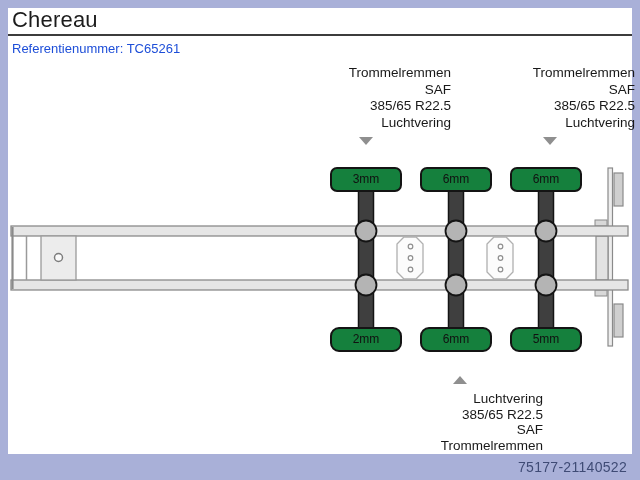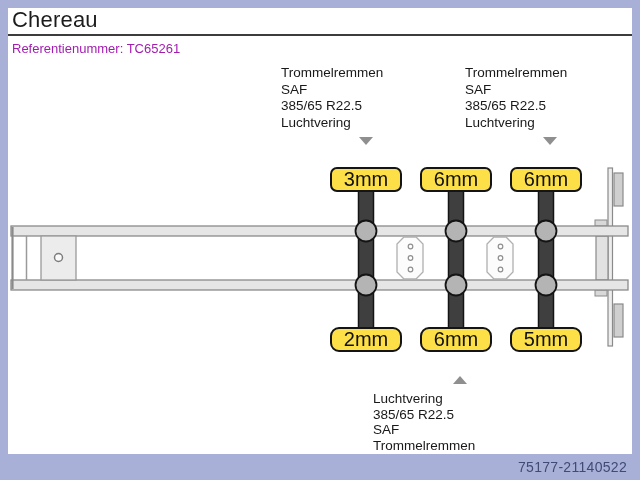--- a/index.html
+++ b/index.html
@@ -6,34 +6,34 @@
   .page{
     position:relative;width:640px;height:480px;overflow:hidden;
     font-family:"Liberation Sans","DejaVu Sans",sans-serif;
     -webkit-font-smoothing:antialiased;
   }
   .border-frame{position:absolute;inset:0;}
   .content{position:absolute;left:8px;top:8px;right:8px;bottom:26px;background:#ffffff;}
   .abs{position:absolute;}
   .title{left:12px;top:7px;font-size:22px;color:#1c1c1c;letter-spacing:0.2px;}
   .rule{left:8px;right:8px;top:34px;height:2px;background:#3c3c3c;}
-  .ref{left:12px;top:41px;font-size:13px;color:#a21caf;}
-  .spec{width:170px;text-align:left;font-size:13.5px;line-height:16.5px;color:#191919;}
+  .ref{left:12px;top:41px;font-size:13px;color:#1d4ed8;}
+  .spec{width:170px;text-align:right;font-size:13.5px;line-height:16.5px;color:#191919;}
   .spec-tl{left:281px;top:65px;}
   .spec-tr{left:465px;top:65px;}
   .spec-b{left:373px;top:391px;font-size:13.5px;line-height:15.5px;}
   .arrow-down{width:0;height:0;border-left:7px solid transparent;border-right:7px solid transparent;
     border-top:8px solid #8f8f8f;}
   .arrow-up{width:0;height:0;border-left:7px solid transparent;border-right:7px solid transparent;
     border-bottom:8px solid #8f8f8f;}
   .ad1{left:359px;top:137px;} .ad2{left:543px;top:137px;} .au1{left:453px;top:376px;}
   .mmbox{
     width:68px;height:21px;line-height:21px;text-align:center;
-    background:#fde047;border:2px solid #141414;border-radius:7px;
-    font-size:20px;color:#111;
+    background:#15803d;border:2px solid #141414;border-radius:7px;
+    font-size:12px;color:#111;
   }
   .b-t{top:167px;} .b-b{top:327px;border-radius:9px;}
   .bx1{left:330px;} .bx2{left:420px;} .bx3{left:510px;}
   .watermark{right:13px;top:459px;font-size:14px;letter-spacing:0.3px;}
   .diagram{left:0;top:150px;width:640px;height:220px;}
 </style>
 </head>
 <body>
 
 <div class="page">

